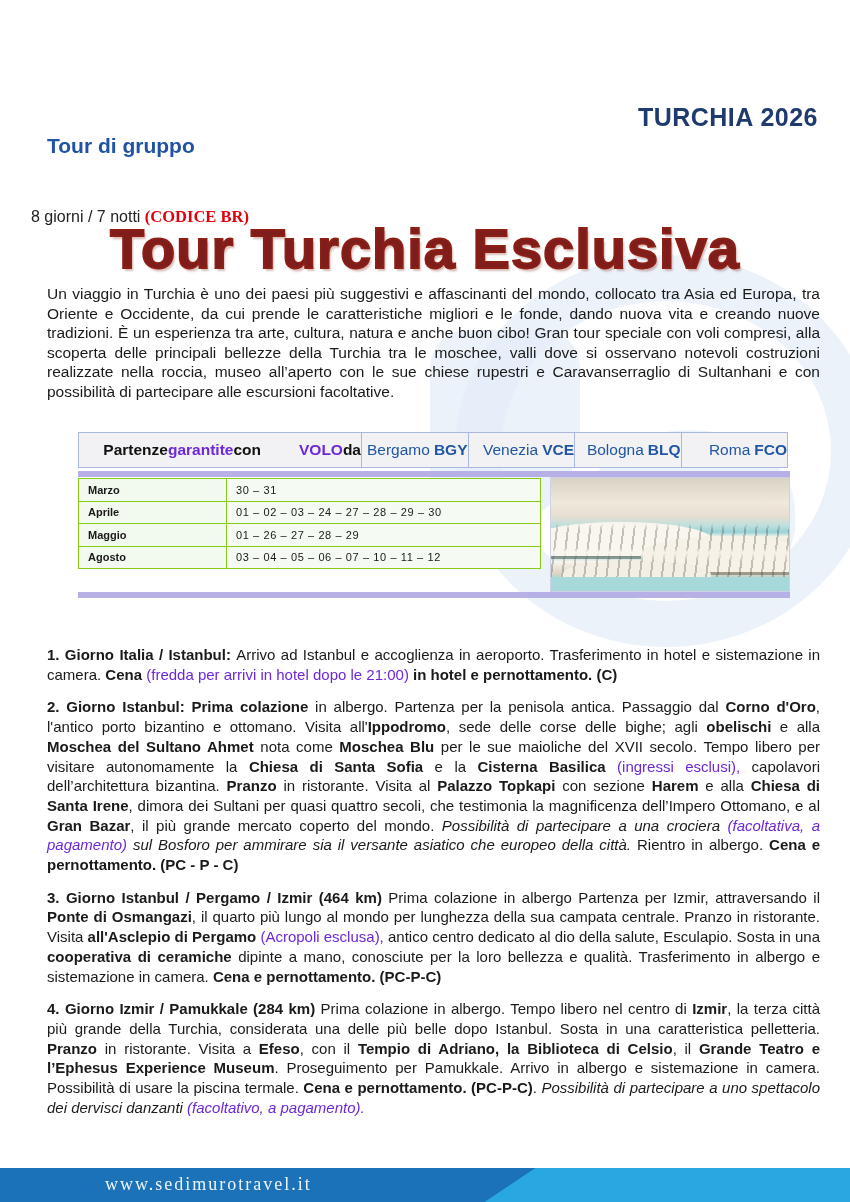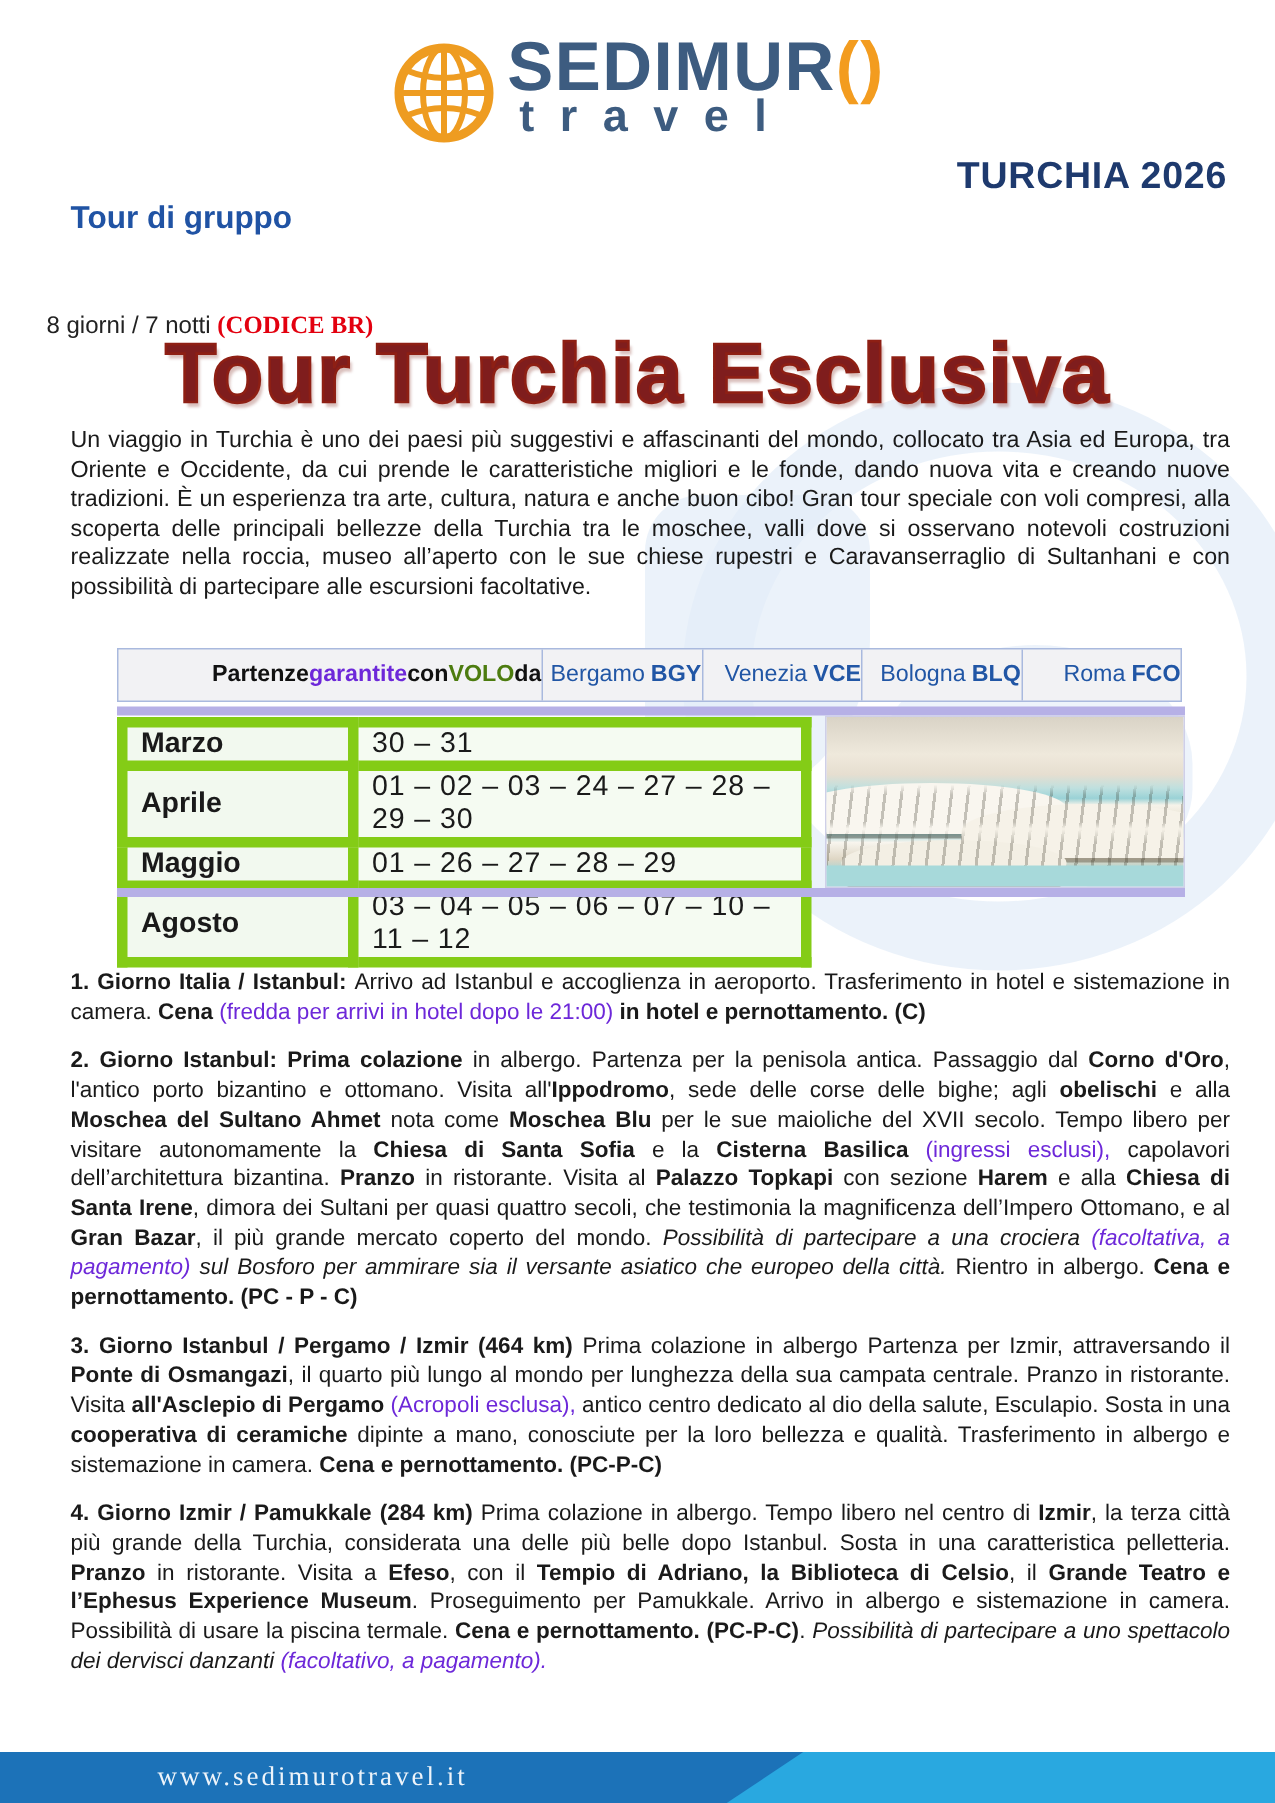--- a/index.html
+++ b/index.html
@@ -39,70 +39,56 @@
   .dep-airport{flex:1;color:#2156a5;}
   .dep-airport .code{font-weight:bold;margin-left:4px;}
 
   
   .bar{position:absolute;left:78px;width:712px;height:6px;background:#b6b0e6;}
   .bar-top{top:471px;}
   .bar-bottom{top:592px;}
 
   
   .dates-table{position:absolute;left:78px;top:478px;width:463px;border-collapse:collapse;}
-  .dates-table td{border:7px solid #84cc16;height:21.5px;font-size:19px;padding:0 0 0 9px;background:#f2f9ef;}
+  .dates-table td{border:1px solid #84cc16;height:21.5px;font-size:11px;padding:0 0 0 9px;background:#f2f9ef;}
   .dates-table td.month{width:138px;font-weight:bold;}
   .dates-table td.dates{background:#f5fbf2;letter-spacing:.6px;}
 
   
   .photo{position:absolute;left:550px;top:477px;width:238px;height:113px;overflow:hidden;border:1px solid #cfcfe8;background:linear-gradient(180deg,#d9d3c6 0%,#efe9dc 22%,#e6ded0 34%,#bfe0df 42%,#9ad2d6 48%,#f6f3ea 52%,#e8e2d2 60%,#8fccd2 68%,#f8f5ee 74%,#ded6c4 84%,#9ed4d8 92%,#b8e0e0 100%);}
   .photo .streaks{position:absolute;inset:0;background:repeating-linear-gradient(97deg,rgba(55,52,38,.55) 0 2px,transparent 2px 11px);opacity:.5;
     -webkit-mask-image:linear-gradient(180deg,transparent 0 40%,#000 46% 62%,transparent 66%,#000 74% 88%,transparent 92%);
             mask-image:linear-gradient(180deg,transparent 0 40%,#000 46% 62%,transparent 66%,#000 74% 88%,transparent 92%);}
   .photo .rim1{position:absolute;left:-20px;top:44px;width:180px;height:34px;background:#f9f6ef;border-radius:50% 50% 10px 10px;box-shadow:0 3px 0 rgba(70,65,50,.45);}
   .photo .rim2{position:absolute;left:90px;top:58px;width:170px;height:36px;background:#f6f2e8;border-radius:50% 50% 10px 10px;box-shadow:0 3px 0 rgba(70,65,50,.4);}
   .photo .rim3{position:absolute;left:10px;top:82px;width:150px;height:30px;background:#f3efe4;border-radius:50% 50% 8px 8px;box-shadow:0 2px 0 rgba(70,65,50,.4);}
   .photo .pool{position:absolute;left:0;bottom:0;width:100%;height:14px;background:#a7d9da;}
 
   
   .itinerary{position:absolute;left:47px;top:645px;width:773px;}
   .itinerary p{margin:0 0 13px 0;font-size:15px;line-height:19.7px;text-align:justify;}
   .b{font-weight:bold;}
   .i{font-style:italic;}
   .red{color:#6d28d9;}
-  .blue{color:#4d7c0f;}
+  .blue{color:#6d28d9;margin-left:38px;}
 
   
   .footer{position:absolute;left:0;bottom:0;width:100%;height:34px;background:#29a8e0;}
   .footer .dark{position:absolute;inset:0;background:#1c72b8;clip-path:polygon(0 0,63% 0,57% 100%,0 100%);}
   .footer .url{position:absolute;left:105px;top:6px;font-family:"Liberation Serif",serif;font-size:18px;letter-spacing:2px;color:#eef4fa;}
 </style>
 </head>
 <body>
 
 <div class="page">
 
   <div class="wm wm1"></div>
   <div class="wm wm2"></div>
   <div class="wm wm3"></div>
 
-  <header class="logo-wrap z">
-    <svg class="globe" viewBox="0 0 72 72">
-      <circle cx="36" cy="36" r="30" fill="none" stroke="#ee9c21" stroke-width="6"></circle>
-      <ellipse cx="36" cy="36" rx="14" ry="30" fill="none" stroke="#ee9c21" stroke-width="4"></ellipse>
-      <line x1="36" y1="6" x2="36" y2="66" stroke="#ee9c21" stroke-width="4"></line>
-      <line x1="6" y1="36" x2="66" y2="36" stroke="#ee9c21" stroke-width="4"></line>
-      <path d="M11 21 Q36 31 61 21" fill="none" stroke="#ee9c21" stroke-width="4"></path>
-      <path d="M11 51 Q36 41 61 51" fill="none" stroke="#ee9c21" stroke-width="4"></path>
-    </svg>
-    <div class="logo-text">
-      <div class="brand"><span>SEDIMUR</span><span class="orange">()</span></div>
-      <div class="brand-sub">travel</div>
-    </div>
-  </header>
 
   <div class="year-title z">TURCHIA 2026</div>
 
   <div class="group-title z">Tour di gruppo</div>
   <div class="duration-line z"><span>8 giorni / 7 notti </span><span class="code">(CODICE BR)</span></div>
 
   <h1 class="main-title z">Tour Turchia Esclusiva</h1>
 
   <p class="intro z">Un viaggio in Turchia è uno dei paesi più suggestivi e affascinanti del mondo, collocato tra Asia ed Europa, tra Oriente e Occidente, da cui prende le caratteristiche migliori e le fonde, dando nuova vita e creando nuove tradizioni. È un esperienza tra arte, cultura, natura e anche buon cibo! Gran tour speciale con voli compresi, alla scoperta delle principali bellezze della Turchia tra le moschee, valli dove si osservano notevoli costruzioni realizzate nella roccia, museo all’aperto con le sue chiese rupestri e Caravanserraglio di Sultanhani e con possibilità di partecipare alle escursioni facoltative.</p>
 

